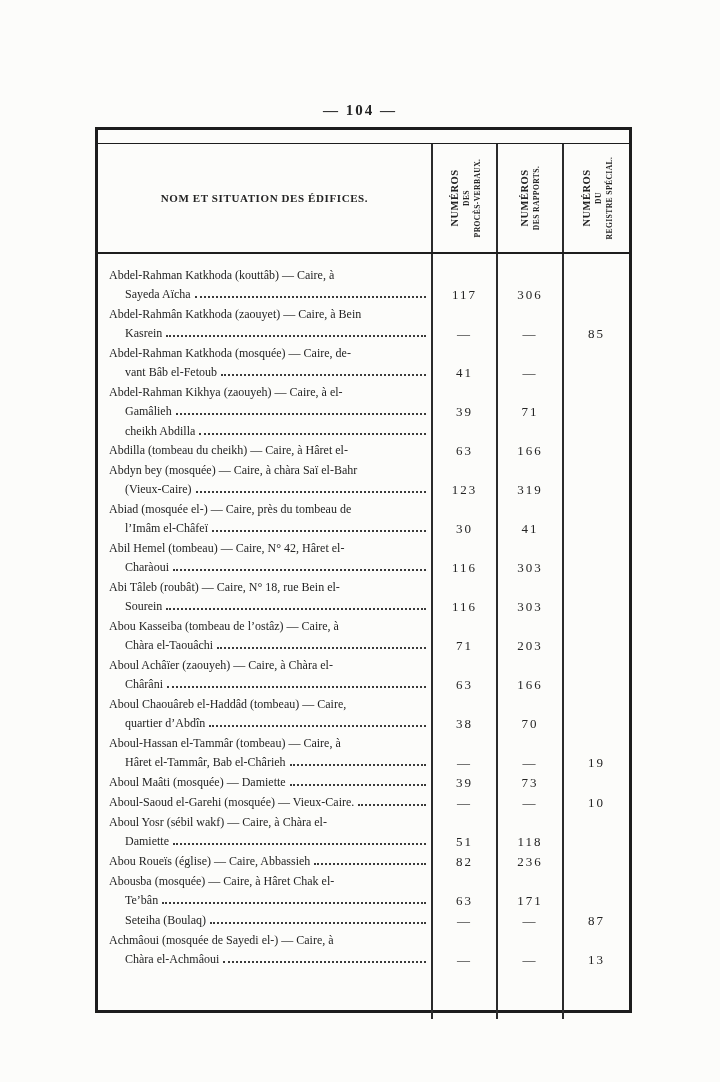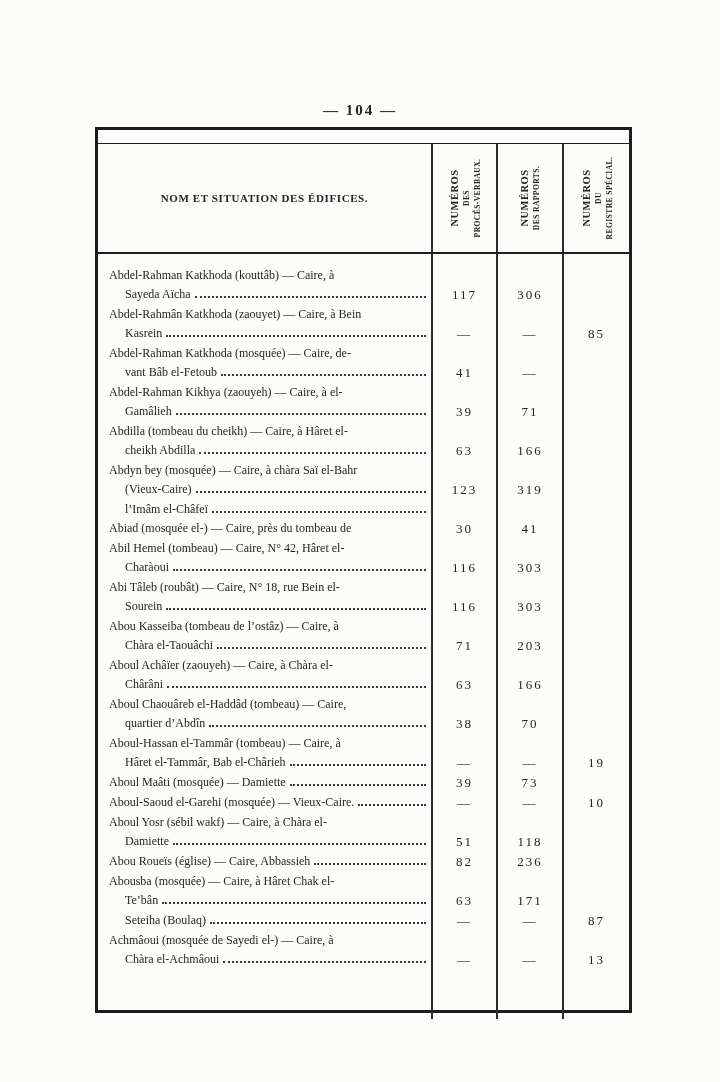--- a/index.html
+++ b/index.html
@@ -144,49 +144,49 @@
               <div class="txt">Gamâlieh</div>
               <div class="leader"></div>
             </div>
           </div>
           <div class="cell num colw0">39</div>
           <div class="cell num colw1">71</div>
           <div class="cell num colw2"></div>
         </div>
         <div class="row">
           <div class="cell name">
+            <div class="line cont last">
+              <div class="txt">cheikh Abdilla</div>
+              <div class="leader"></div>
+            </div>
             <div class="line">Abdilla (tombeau du cheikh) — Caire, à Hâret el-</div>
-            <div class="line cont last">
-              <div class="txt">cheikh Abdilla</div>
-              <div class="leader"></div>
-            </div>
           </div>
           <div class="cell num colw0">63</div>
           <div class="cell num colw1">166</div>
           <div class="cell num colw2"></div>
         </div>
         <div class="row">
           <div class="cell name">
             <div class="line">Abdyn bey (mosquée) — Caire, à chàra Saï el-Bahr</div>
             <div class="line cont last">
               <div class="txt">(Vieux-Caire)</div>
               <div class="leader"></div>
             </div>
           </div>
           <div class="cell num colw0">123</div>
           <div class="cell num colw1">319</div>
           <div class="cell num colw2"></div>
         </div>
         <div class="row">
           <div class="cell name">
+            <div class="line">Abiad (mosquée el-) — Caire, près du tombeau de</div>
             <div class="line cont last">
               <div class="txt">l’Imâm el-Châfeï</div>
               <div class="leader"></div>
             </div>
-            <div class="line">Abiad (mosquée el-) — Caire, près du tombeau de</div>
           </div>
           <div class="cell num colw0">30</div>
           <div class="cell num colw1">41</div>
           <div class="cell num colw2"></div>
         </div>
         <div class="row">
           <div class="cell name">
             <div class="line">Abil Hemel (tombeau) — Caire, N° 42, Hâret el-</div>
             <div class="line cont last">
               <div class="txt">Charàoui</div>

